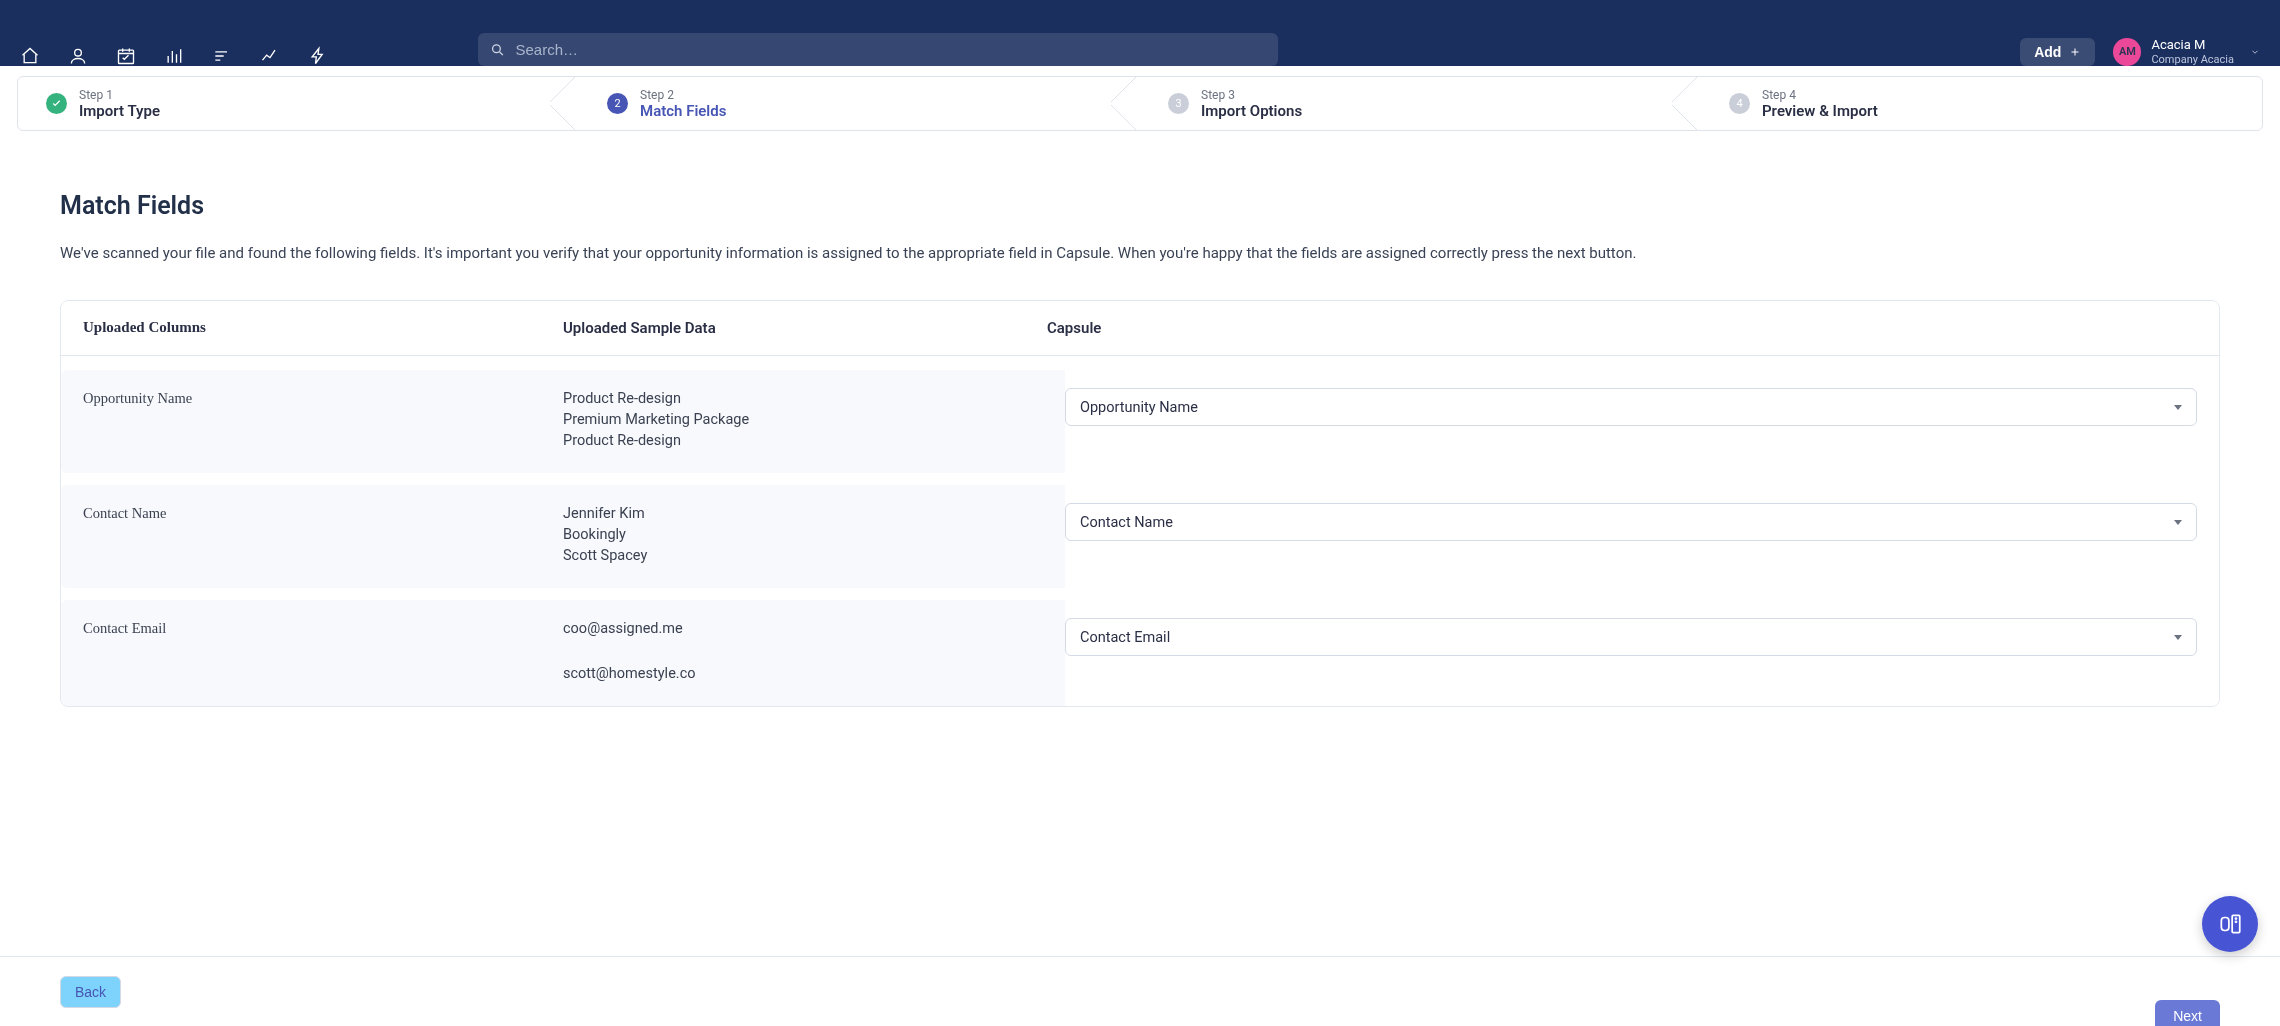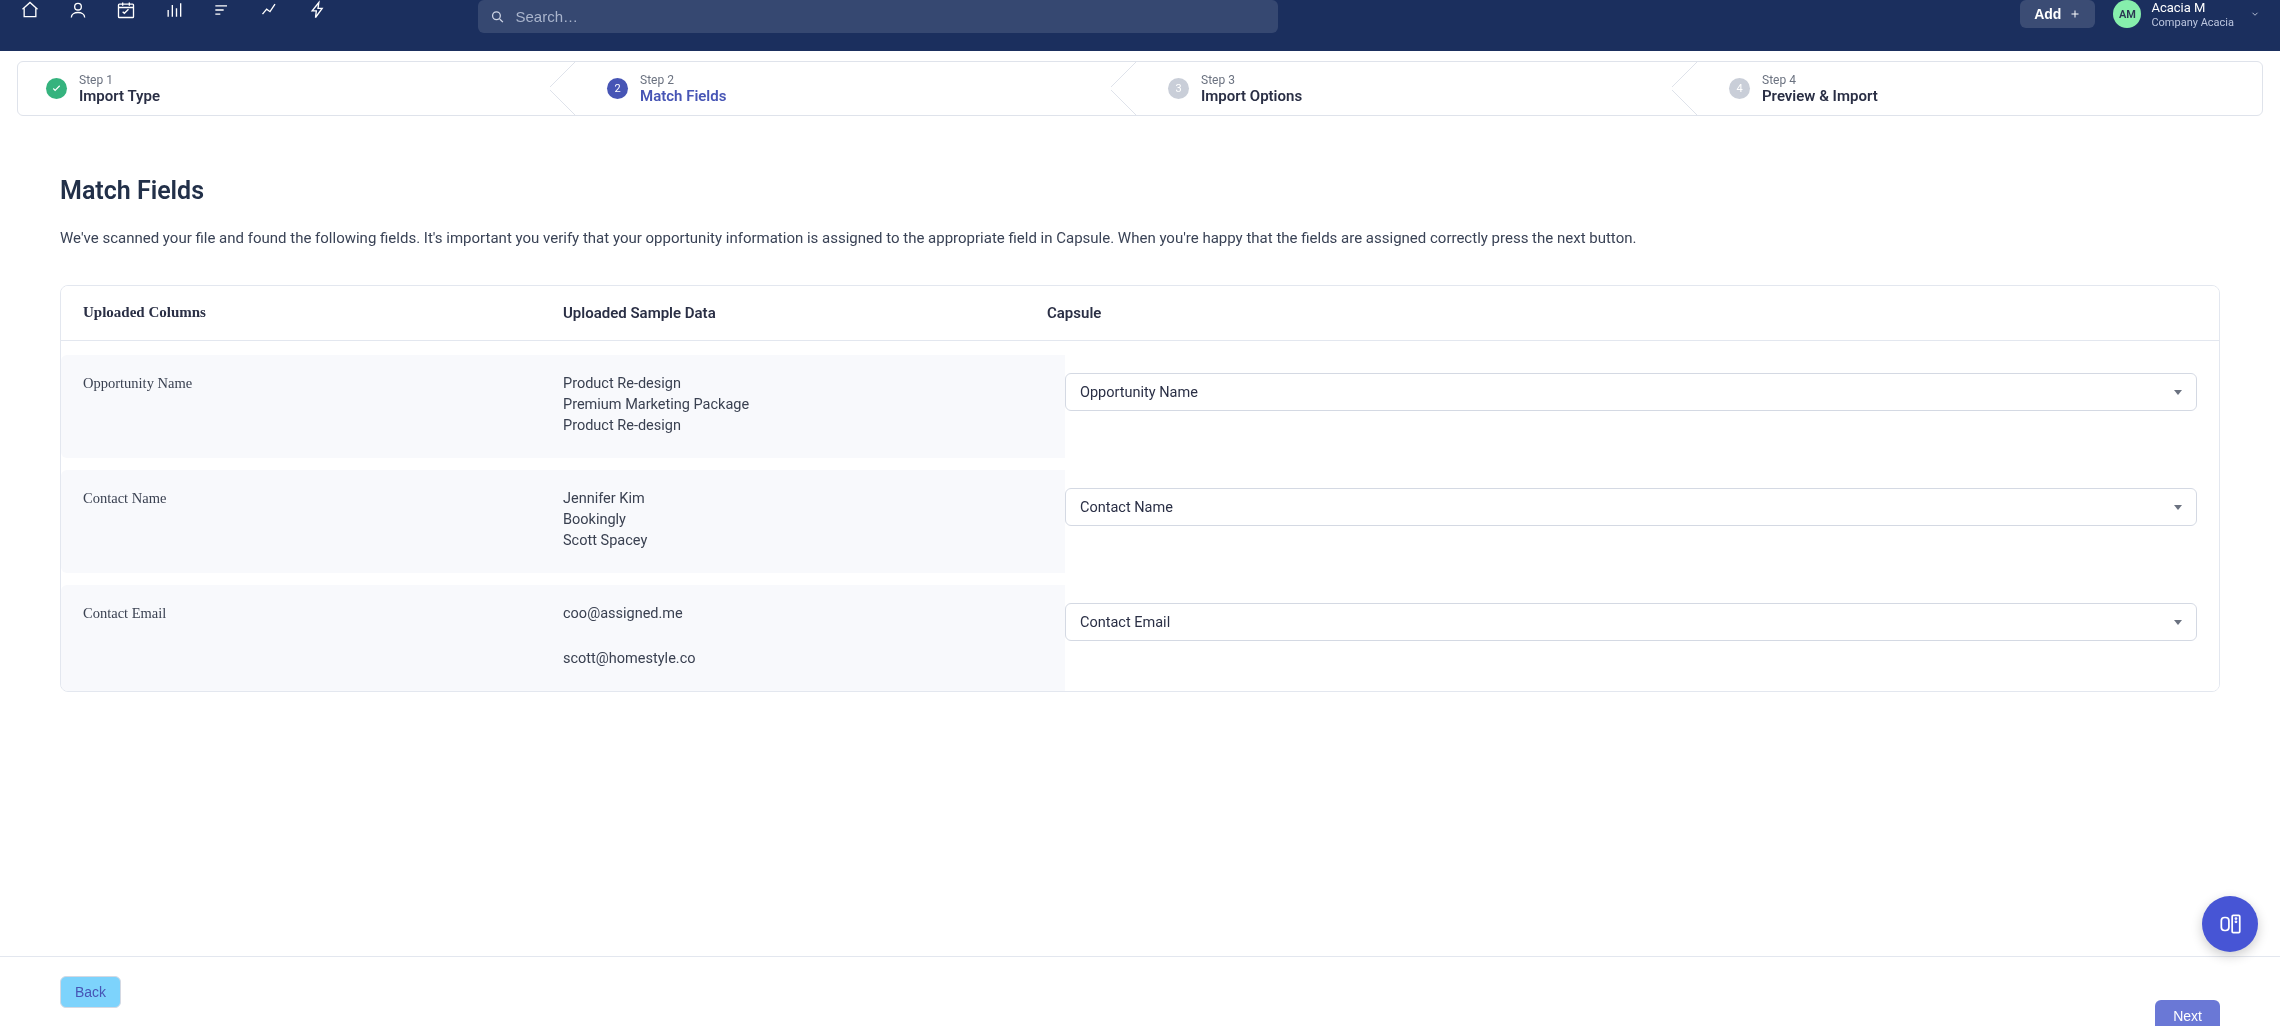--- a/index.html
+++ b/index.html
@@ -10,23 +10,23 @@
     background: #ffffff;
     width: 2280px;
     height: 1026px;
     overflow: hidden;
     position: relative;
   }
 
   
   .topbar {
     background: #1b2f5e;
-    height: 51px;
-    display: flex;
-    align-items: flex-start;
+    height: 66px;
+    display: flex;
+    align-items: flex-end;
     padding: 0 20px;
     color: #fff;
   }
   .topbar .nav-icons { display: flex; align-items: center; gap: 28px; }
   .nav-icon { width: 20px; height: 20px; display: flex; align-items: center; justify-content: center; cursor: pointer; }
   .nav-icon svg { width: 20px; height: 20px; stroke: #fff; fill: none; stroke-width: 1.6; }
 
   .searchbar {
     margin-left: 150px;
     width: 800px;
@@ -65,21 +65,21 @@
     align-items: center;
     gap: 8px;
     font-size: 14px;
     cursor: pointer;
     font-weight: bold;
   }
   .add-btn svg { width: 12px; height: 12px; stroke: #fff; stroke-width: 2; }
   .avatar {
     width: 28px; height: 28px;
     border-radius: 50%;
-    background: #86efac;
+    background: #ec4899;
     color: #2a3552;
     display: flex;
     align-items: center; justify-content: center;
     font-size: 11px;
     font-weight: 600;
   }
   .user-block { display: flex; align-items: center; gap: 10px; cursor: pointer; }
   .user-block .names { line-height: 1.2; }
   .user-block .names .uname { font-size: 13px; color: #fff; }
   .user-block .names .uorg { font-size: 11px; color: #bcc6df; }

